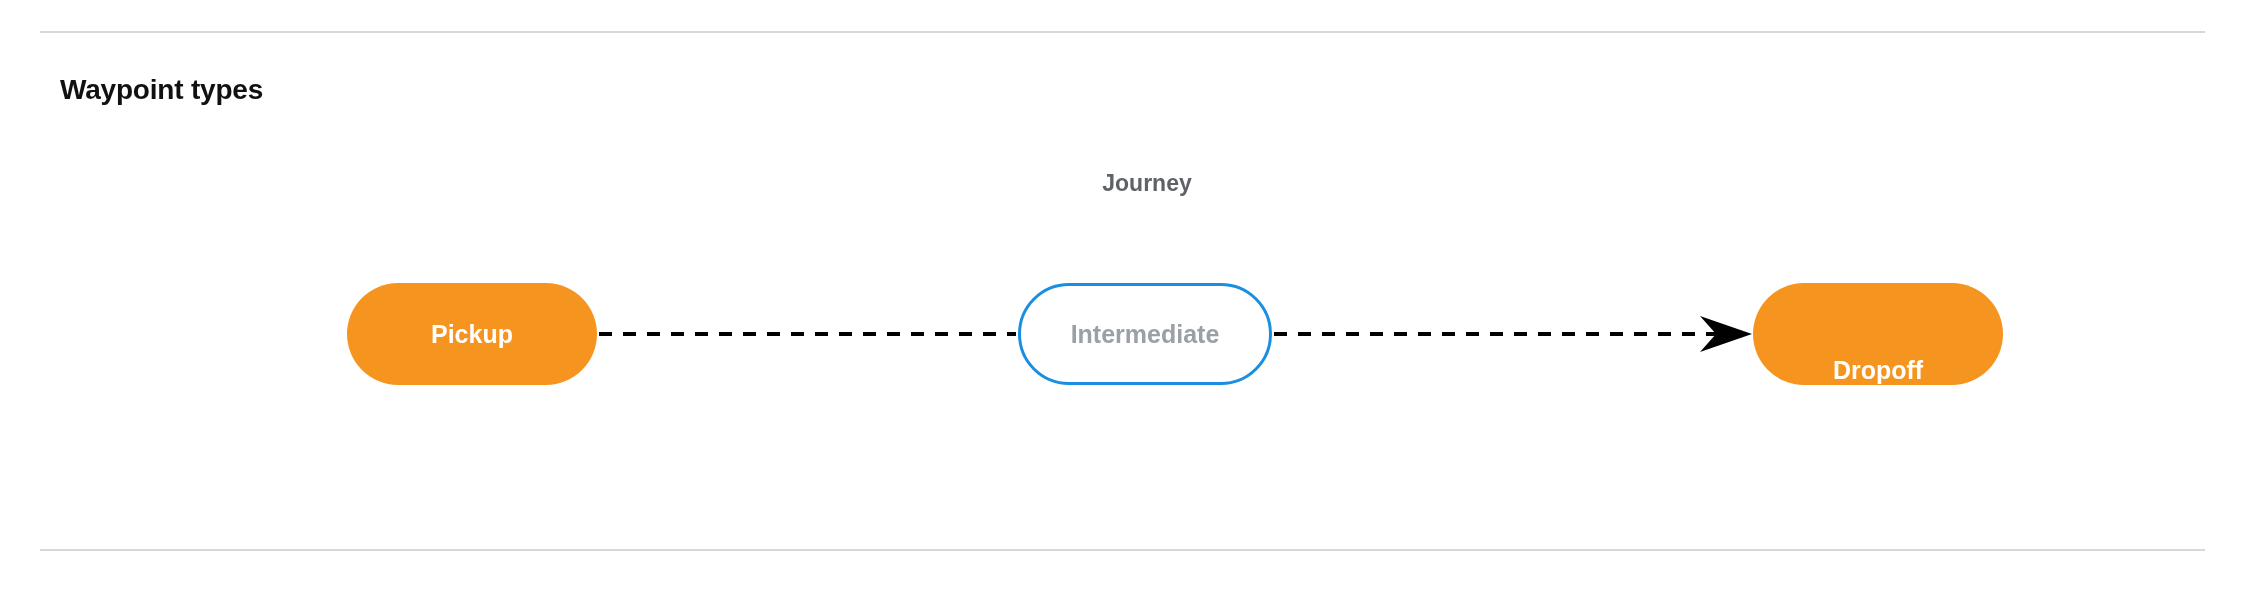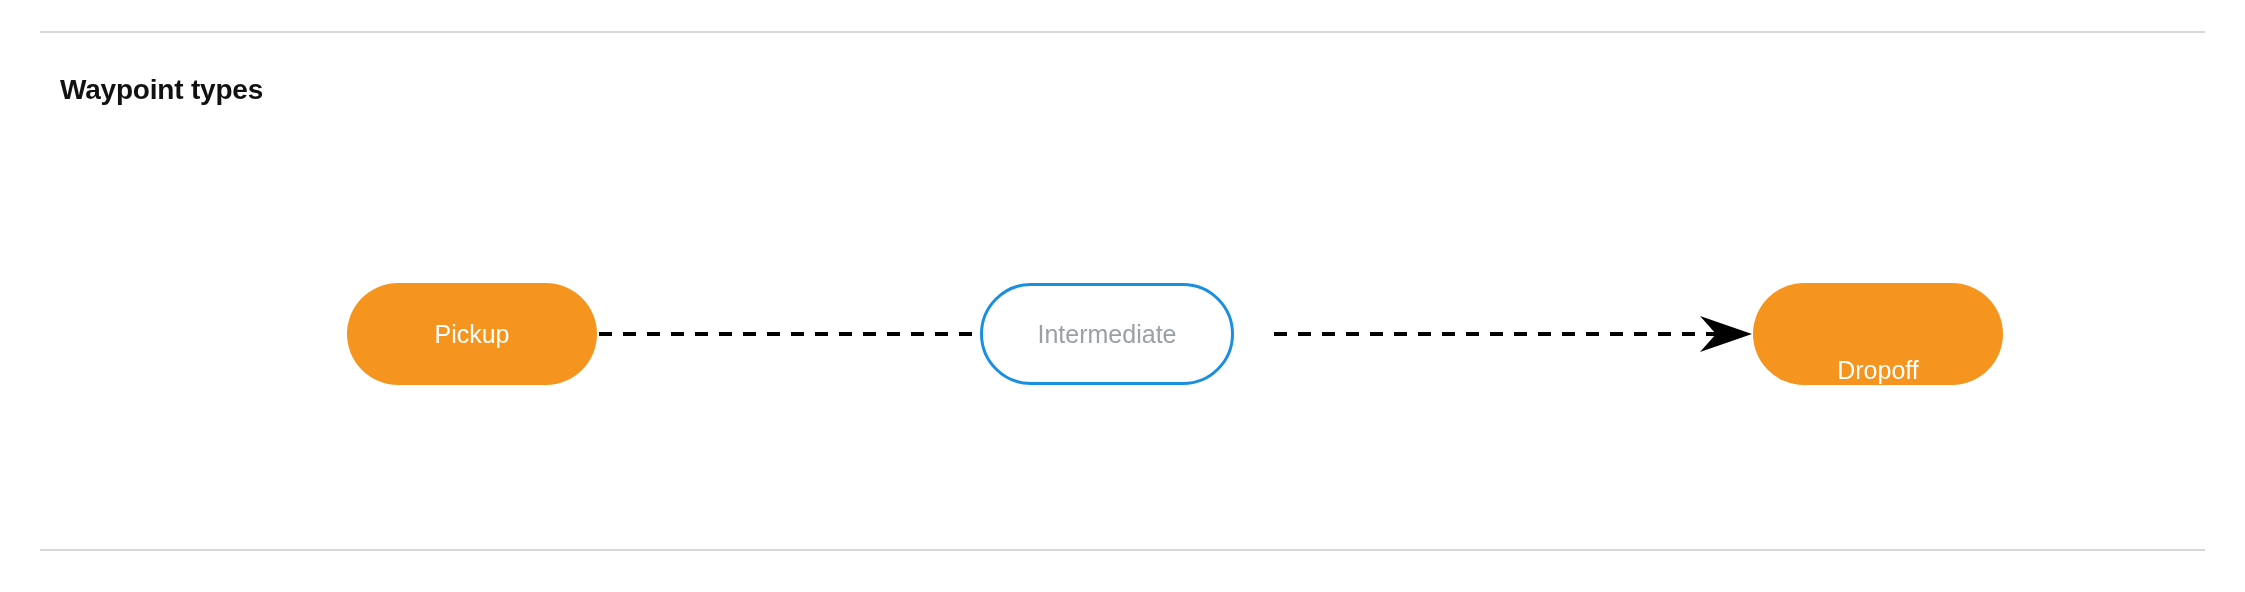--- a/index.html
+++ b/index.html
@@ -70,38 +70,38 @@
   .node {
     position: absolute;
     top: 283px;
     height: 102px;
     border-radius: 51px;
     display: flex;
     align-items: center;
     justify-content: center;
     box-sizing: border-box;
     font-size: 25px;
-    font-weight: normal;
+    font-weight: bold;
     white-space: nowrap;
   }
 
   .node-terminal {
     background: #F5941E;
     color: #ffffff;
     border: none;
   }
 
   .node-intermediate {
     background: #ffffff;
     color: #9aa0a6;
     border: 3px solid #1a8fe0;
   }
 
   #node-pickup       { left: 347px;  width: 250px; }
-  #node-intermediate { left: 980px; width: 254px; }
+  #node-intermediate { left: 1018px; width: 254px; }
   #node-dropoff      { left: 1753px; width: 250px; align-items: flex-end; }
 
   
   .connectors {
     position: absolute;
     left: 0;
     top: 0;
     width: 2245px;
     height: 592px;
     pointer-events: none;
@@ -111,20 +111,21 @@
 <body>
 
 <div class="page">
 
   <div class="rule rule-top"></div>
 
   <div class="section-title">Waypoint types</div>
 
   <div class="diagram">
 
+    <div class="journey-label">Journey</div>
 
     <svg class="connectors" width="2245" height="592" viewBox="0 0 2245 592">
 
       <line x1="599" y1="334" x2="1016" y2="334" stroke="#000000" stroke-width="4" stroke-dasharray="13 11" stroke-linecap="butt"></line>
 
       <line x1="1274" y1="334" x2="1718" y2="334" stroke="#000000" stroke-width="4" stroke-dasharray="13 11" stroke-linecap="butt"></line>
 
       <path d="M 1700 316 L 1752 334 L 1700 352 L 1716 334 Z" fill="#000000"></path>
     </svg>
 

